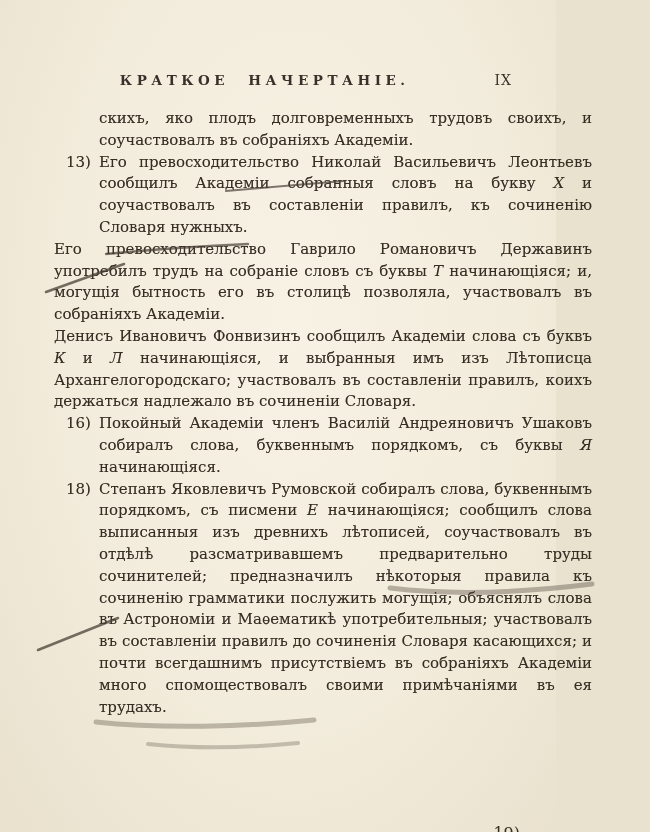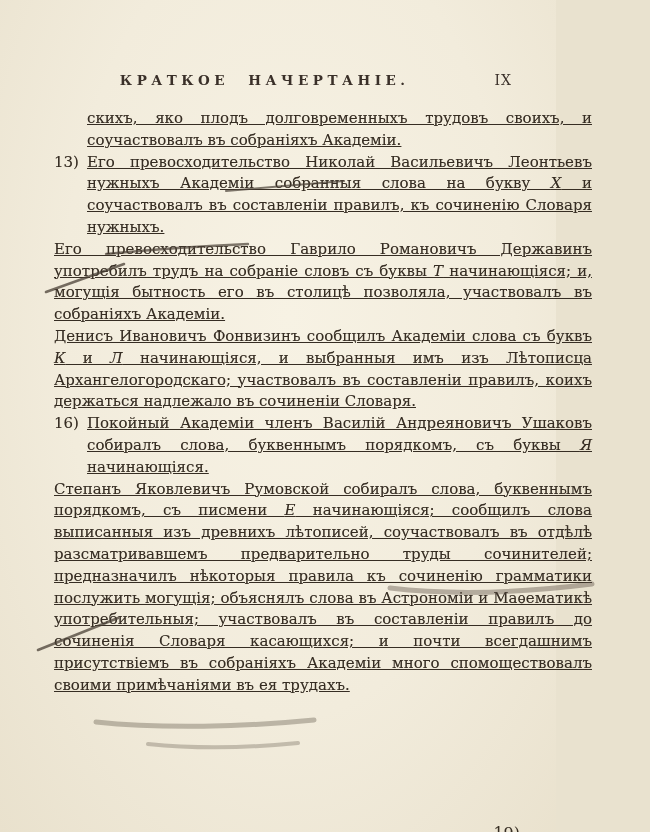--- a/index.html
+++ b/index.html
@@ -19,22 +19,22 @@
   .page-number{
     position:absolute;right:0;top:0;font-size:14px;font-weight:normal;
     letter-spacing:1px;color:#3a3029;
   }
   .text-block{
     position:absolute;left:54px;top:108px;width:538px;
     font-size:15px;line-height:21.8px;text-align:justify;
     text-shadow:0 0 0.5px rgba(50,40,30,0.35);
   }
   .para{display:flex;}
-  .num{flex:0 0 33px;}
-  .txt{flex:1;text-decoration:underline;}
+  .num{flex:0 0 33px;margin-left:12px;}
+  .txt{flex:1;}
   .it{font-style:italic;}
   .catchword{position:absolute;right:36px;top:824px;font-size:16px;color:#362d23;}
   .ink{position:absolute;left:0;top:0;pointer-events:none;filter:blur(0.35px);}
 </style>
 </head>
 <body>
 
 <div class="page">
 
   <div class="header">
@@ -42,33 +42,34 @@
     <div class="page-number">IX</div>
   </div>
 
   <div class="text-block">
       <div class="para">
         <span class="num"></span>
         <span class="txt"><span>скихъ, яко плодъ долговременныхъ трудовъ своихъ, и соучаствовалъ въ собраніяхъ Академіи.</span></span>
       </div>
       <div class="para">
         <span class="num">13)</span>
-        <span class="txt"><span>Его превосходительство Николай Васильевичъ Леонтьевъ нужныхъ Академіи собранныя слова на букву </span><span class="it">Х</span><span> и соучаствовалъ въ составленіи правилъ, къ сочиненію Словаря нужныхъ.</span></span>
+        <span class="txt"><span>Его превосходительство Николай Васильевичъ Леонтьевъ сообщилъ Академіи собранныя словъ на букву </span><span class="it">Х</span><span> и соучаствовалъ въ составленіи правилъ, къ сочиненію Словаря нужныхъ.</span></span>
       </div>
       <div class="para">
         <span class="txt"><span>Его превосходительство Гаврило Романовичъ Державинъ употребилъ трудъ на собраніе словъ съ буквы </span><span class="it">Т</span><span> начинающіяся; и, могущія бытность его въ столицѣ позволяла, участвовалъ въ собраніяхъ Академіи.</span></span>
       </div>
       <div class="para">
         <span class="txt"><span>Денисъ Ивановичъ Фонвизинъ сообщилъ Академіи слова съ буквъ </span><span class="it">К</span><span> и </span><span class="it">Л</span><span> начинающіяся, и выбранныя имъ изъ Лѣтописца Архангелогородскаго; участвовалъ въ составленіи правилъ, коихъ держаться надлежало въ сочиненіи Словаря.</span></span>
       </div>
       <div class="para">
         <span class="num">16)</span>
         <span class="txt"><span>Покойный Академіи членъ Василій Андреяновичъ Ушаковъ собиралъ слова, буквеннымъ порядкомъ, съ буквы </span><span class="it">Я</span><span> начинающіяся.</span></span>
       </div>
       <div class="para">
+        <span class="num">18)</span>
         <span class="txt"><span>Степанъ Яковлевичъ Румовской собиралъ слова, буквеннымъ порядкомъ, съ писмени </span><span class="it">Е</span><span> начинающіяся; сообщилъ слова выписанныя изъ древнихъ лѣтописей, соучаствовалъ въ отдѣлѣ разсматривавшемъ предварительно труды сочинителей; предназначилъ нѣкоторыя правила къ сочиненію грамматики послужить могущія; объяснялъ слова въ Астрономіи и Маѳематикѣ употребительныя; участвовалъ въ составленіи правилъ до сочиненія Словаря касающихся; и почти всегдашнимъ присутствіемъ въ собраніяхъ Академіи много спомоществовалъ своими примѣчаніями въ ея трудахъ.</span></span>
       </div>
     </div>
 
   <div class="catchword">19)</div>
 
   <svg class="ink" width="650" height="832" viewBox="0 0 650 832" aria-hidden="true">
     <path d="M226 191 C 262 188, 306 184, 344 181" stroke="#4a4036" stroke-width="2.2" fill="none" stroke-linecap="round" opacity="0.7"></path>
     <path d="M106 254 C 148 250, 200 246, 248 244" stroke="#4a4036" stroke-width="2.4" fill="none" stroke-linecap="round" opacity="0.7"></path>
     <path d="M46 292 L 124 264" stroke="#4a4036" stroke-width="2.6" fill="none" stroke-linecap="round" opacity="0.75"></path>

